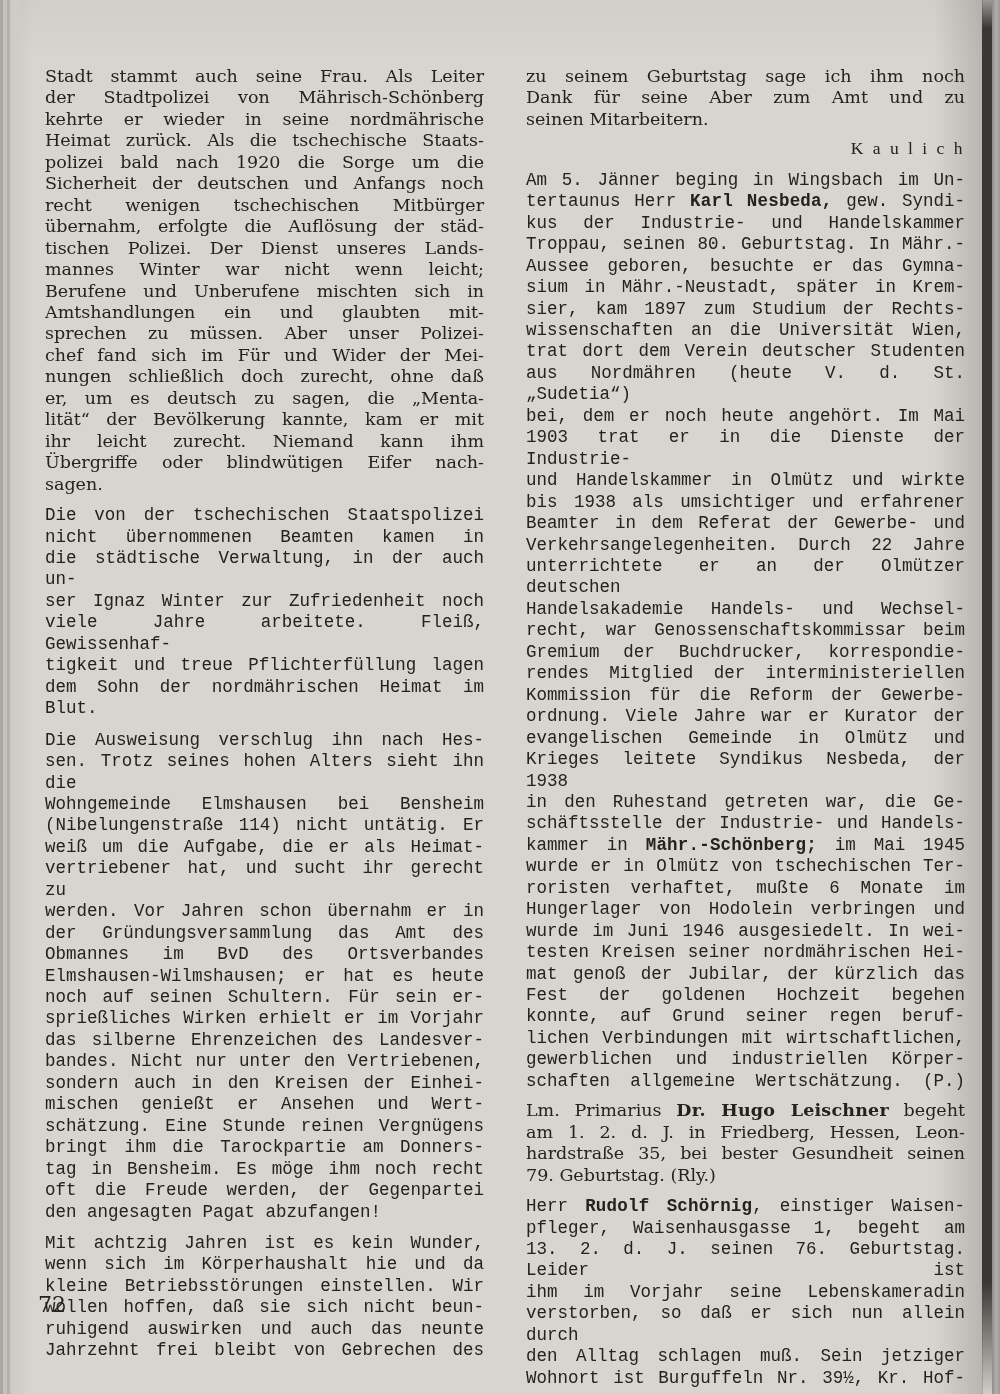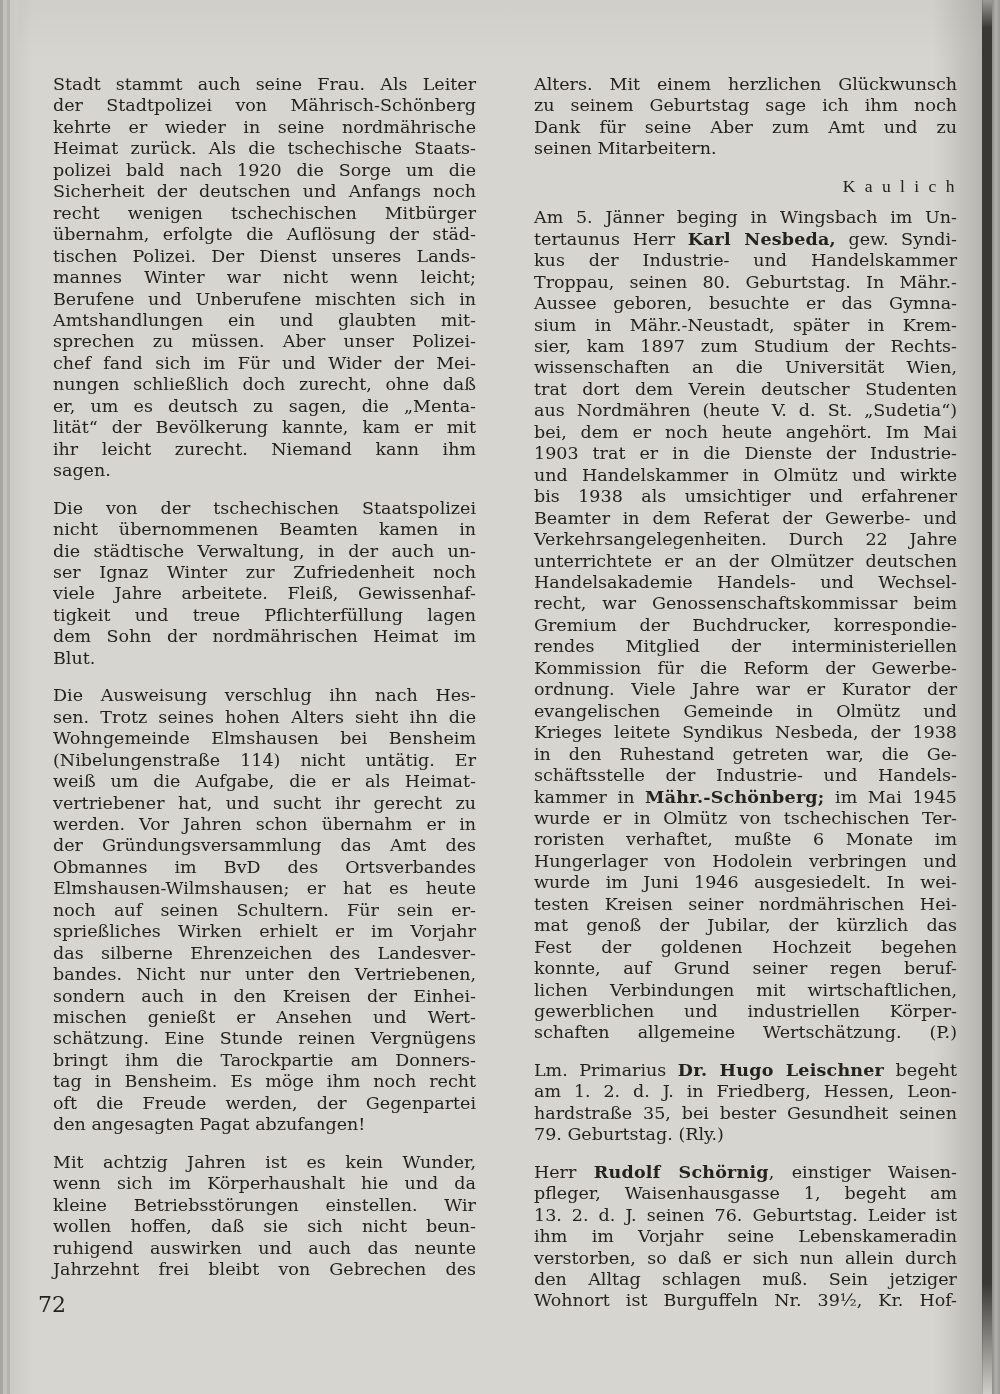--- a/index.html
+++ b/index.html
@@ -41,22 +41,22 @@
   
   .edge-outer {
     position:absolute; right:0; top:0; bottom:0; width:8px;
     background:linear-gradient(90deg, #8d8c88 0px, #b2b0ab 4px, #9b9995 8px);
   }
   .content {
     position:absolute; left:37px; top:58px;
     display:flex; gap:26px;
   }
   .col { width:455px; }
-  .para { margin:16px; }
-  .para.gap { margin-top:10px; }
+  .para { margin:8px; }
+  .para.gap { margin-top:10px;font-family:Liberation Mono, monospace; }
   .para.sig { margin-top:5px; margin-bottom:5px; }
   .line {
     font-size:17.5px;
     line-height:21.45px;
     text-align:justify;
     text-align-last:justify;
     -moz-text-align-last:justify;
   }
   .line.last { text-align-last:left; -moz-text-align-last:left; }
   .line.right { text-align:left; text-align-last:right; -moz-text-align-last:right; letter-spacing:2.5px;font-family:Liberation Serif, serif; }
@@ -89,20 +89,21 @@
           <div class="line"><span>tischen Polizei. Der Dienst unseres Lands-</span></div>
           <div class="line"><span>mannes Winter war nicht wenn leicht;</span></div>
           <div class="line"><span>Berufene und Unberufene mischten sich in</span></div>
           <div class="line"><span>Amtshandlungen ein und glaubten mit-</span></div>
           <div class="line"><span>sprechen zu müssen. Aber unser Polizei-</span></div>
           <div class="line"><span>chef fand sich im Für und Wider der Mei-</span></div>
           <div class="line"><span>nungen schließlich doch zurecht, ohne daß</span></div>
           <div class="line"><span>er, um es deutsch zu sagen, die „Menta-</span></div>
           <div class="line"><span>lität“ der Bevölkerung kannte, kam er mit</span></div>
           <div class="line"><span>ihr leicht zurecht. Niemand kann ihm</span></div>
+          <div class="line"><span>Übergriffe oder blindwütigen Eifer nach-</span></div>
           <div class="line last"><span>sagen.</span></div>
         </div>
         <div class="para gap">
           <div class="line"><span>Die von der tschechischen Staatspolizei</span></div>
           <div class="line"><span>nicht übernommenen Beamten kamen in</span></div>
           <div class="line"><span>die städtische Verwaltung, in der auch un-</span></div>
           <div class="line"><span>ser Ignaz Winter zur Zufriedenheit noch</span></div>
           <div class="line"><span>viele Jahre arbeitete. Fleiß, Gewissenhaf-</span></div>
           <div class="line"><span>tigkeit und treue Pflichterfüllung lagen</span></div>
           <div class="line"><span>dem Sohn der nordmährischen Heimat im</span></div>
@@ -135,21 +136,20 @@
           <div class="line"><span>Mit achtzig Jahren ist es kein Wunder,</span></div>
           <div class="line"><span>wenn sich im Körperhaushalt hie und da</span></div>
           <div class="line"><span>kleine Betriebsstörungen einstellen. Wir</span></div>
           <div class="line"><span>wollen hoffen, daß sie sich nicht beun-</span></div>
           <div class="line"><span>ruhigend auswirken und auch das neunte</span></div>
           <div class="line"><span>Jahrzehnt frei bleibt von Gebrechen des</span></div>
         </div>
       </div>
     <div class="col">
         <div class="para">
-          <div class="line"><span>Alters. Mit einem herzlichen Glückwunsch</span></div>
           <div class="line"><span>zu seinem Geburtstag sage ich ihm noch</span></div>
           <div class="line"><span>Dank für seine Aber zum Amt und zu</span></div>
           <div class="line last"><span>seinen Mitarbeitern.</span></div>
         </div>
         <div class="para sig">
           <div class="line right"><span>K a u l i c h</span></div>
         </div>
         <div class="para gap">
           <div class="line"><span>Am 5. Jänner beging in Wingsbach im Un-</span></div>
           <div class="line"><span>tertaunus Herr </span><b>Karl Nesbeda,</b><span> gew. Syndi-</span></div>

